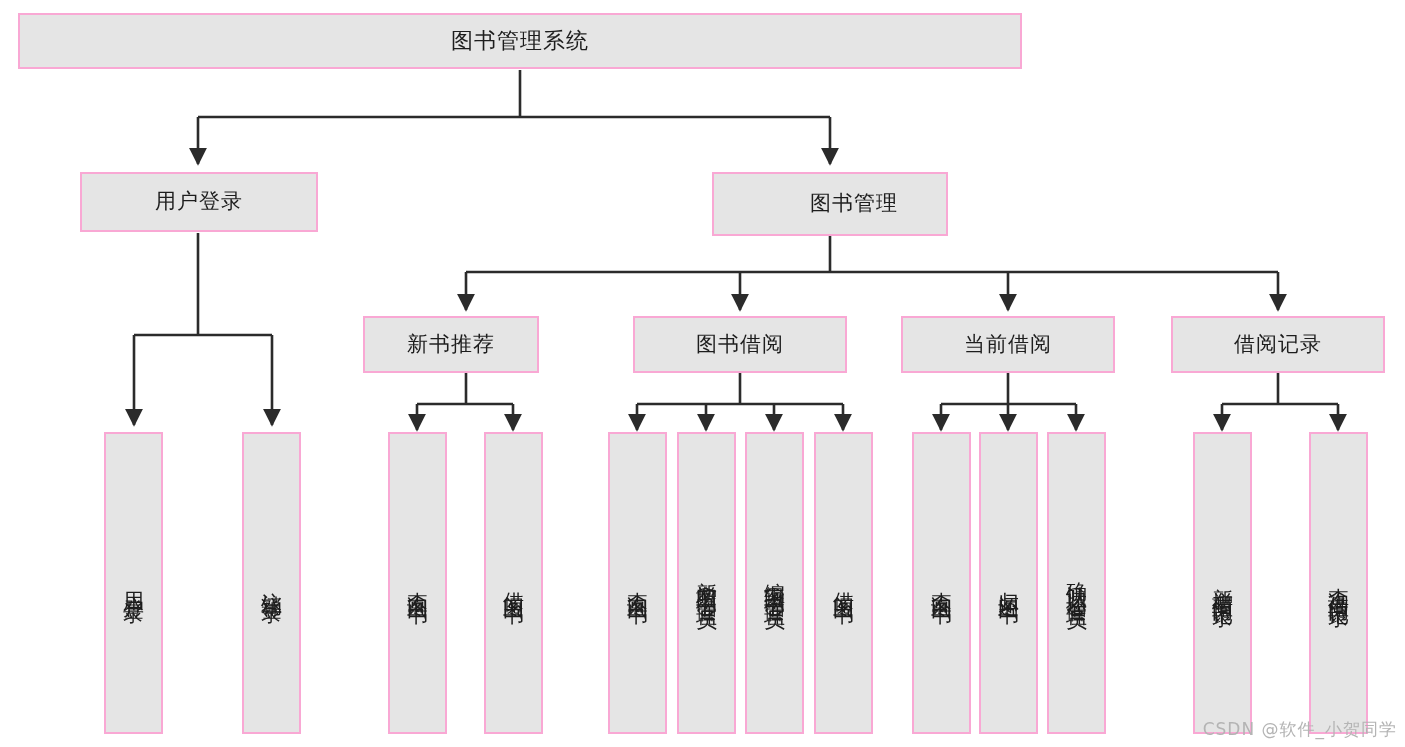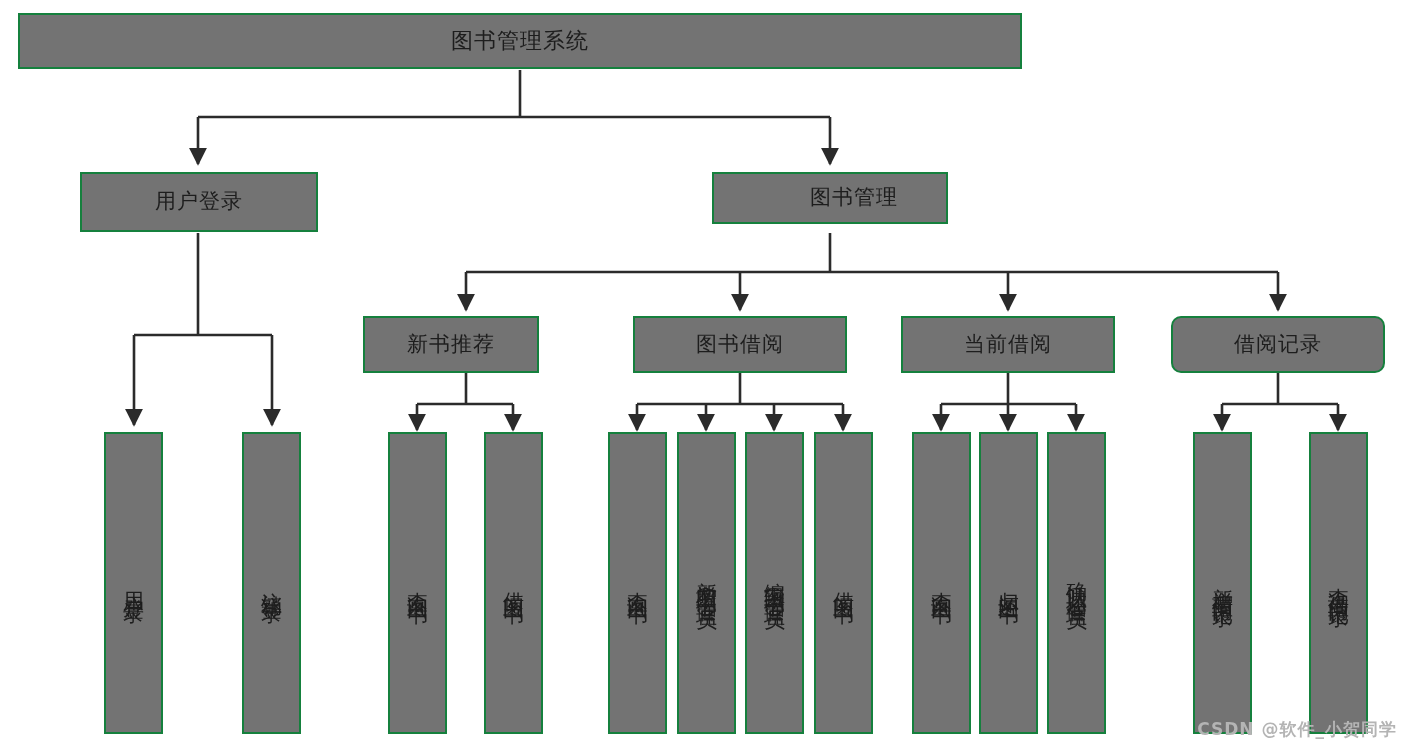--- a/index.html
+++ b/index.html
@@ -22,22 +22,22 @@
     position: absolute;
     left: 0;
     top: 0;
     width: 1405px;
     height: 747px;
     pointer-events: none;
   }
   .node {
     position: absolute;
     box-sizing: border-box;
-    border: 2px solid #15803d;
-    background: #737373;
+    border: 2px solid #f9a8d4;
+    background: #e5e5e5;
     display: flex;
     align-items: center;
     justify-content: center;
     color: #1d1d1d;
   }
   .node-h {
     
     font-size: 21px;
     letter-spacing: 1px;
     line-height: 1.2;
@@ -62,21 +62,20 @@
   }
   .watermark {
     position: absolute;
     right: 8px;
     bottom: 6px;
     font-size: 17px;
     color: #b4b4b4;
     letter-spacing: 1px;
     white-space: nowrap;
     user-select: none;
-    font-weight: bold;
   }
 </style>
 </head>
 <body>
 
 <div id="diagram-root">
 
   <svg id="edge-layer" viewBox="0 0 1405 747" width="1405" height="747">
     <defs>
       <marker id="arrow" viewBox="0 0 10 10" refX="9" refY="5" markerWidth="7" markerHeight="7" orient="auto-start-reverse">
@@ -129,37 +128,37 @@
   </svg>
 
   <div class="node node-h node-root" style="left:18px; top:13px; width:1004px; height:56px;">
     <span>图书管理系统</span>
   </div>
 
   <div class="node node-h" style="left:80px; top:172px; width:238px; height:60px;">
     <span>用户登录</span>
   </div>
 
-  <div class="node node-h" style="left:712px; top:172px; width:236px; height:52px;padding-left:48px;">
+  <div class="node node-h" style="left:712px; top:172px; width:236px; height:64px;padding-left:48px;">
     <span>图书管理</span>
   </div>
 
   <div class="node node-h" style="left:363px; top:316px; width:176px; height:57px;">
     <span>新书推荐</span>
   </div>
 
   <div class="node node-h" style="left:633px; top:316px; width:214px; height:57px;">
     <span>图书借阅</span>
   </div>
 
   <div class="node node-h" style="left:901px; top:316px; width:214px; height:57px;justify-content:center;">
     <span>当前借阅</span>
   </div>
 
-  <div class="node node-h" style="left:1171px; top:316px; width:214px; height:57px;border-radius:10px;">
+  <div class="node node-h" style="left:1171px; top:316px; width:214px; height:57px;">
     <span>借阅记录</span>
   </div>
 
   <div class="node node-v" style="left:104px; top:432px; width:59px; height:302px;">
     <span class="vtext">用户登录</span>
   </div>
 
   <div class="node node-v" style="left:242px; top:432px; width:59px; height:302px;">
     <span class="vtext">注销登录</span>
   </div>

